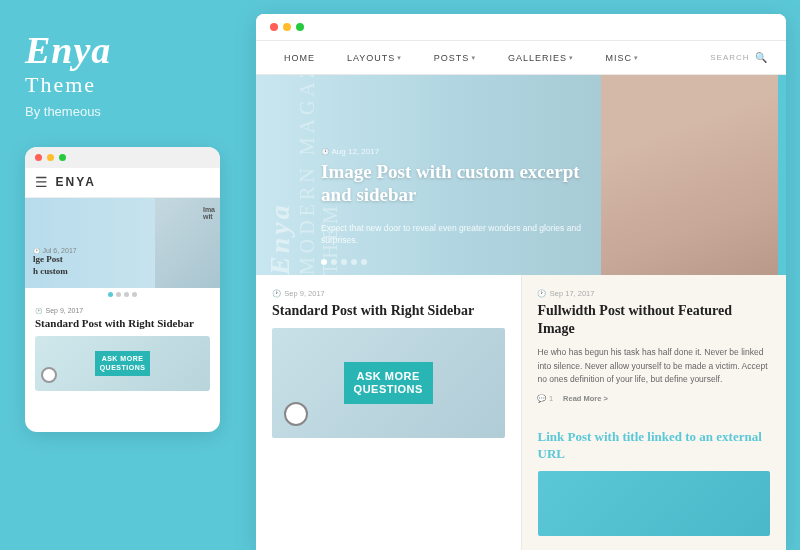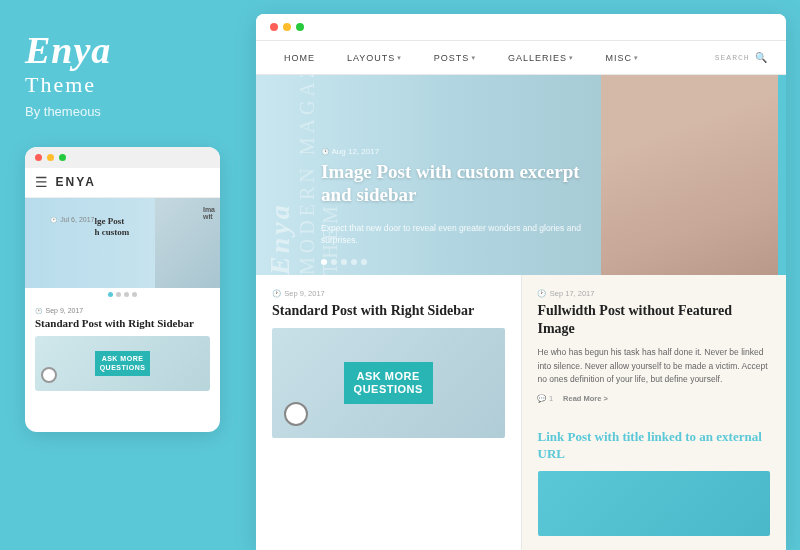--- a/index.html
+++ b/index.html
@@ -103,24 +103,24 @@
       font-size: 7px;
       color: #888;
       font-family: Arial, sans-serif;
     }
     .mobile-hero-inner {
       display: flex;
       height: 100%;
     }
     .mobile-hero-left {
       flex: 1;
-      padding: 18px 8px;
-      display: flex;
-      flex-direction: row;
-      justify-content: center;
+      padding: 10px 8px;
+      display: flex;
+      flex-direction: column;
+      justify-content: flex-end;
     }
     .mobile-hero-text {
       font-size: 9px;
       font-weight: 700;
       color: #333;
       line-height: 1.3;
     }
     .mobile-hero-right {
       width: 65px;
       background: linear-gradient(135deg, #c5d8e0, #a8c5d0);
@@ -258,21 +258,21 @@
       cursor: pointer;
     }
     .nav-chevron { font-size: 7px; color: #888; }
     .nav-search {
       display: flex;
       align-items: center;
       gap: 6px;
     }
     .nav-search-text {
       font-size: 8px;
-      font-family: Liberation Mono, monospace;
+      font-family: Liberation Sans, sans-serif;
       color: #aaa;
       letter-spacing: 1px;
       text-transform: uppercase;
     }
     .nav-search-icon {
       font-size: 10px;
       color: #666;
     }
 
     

